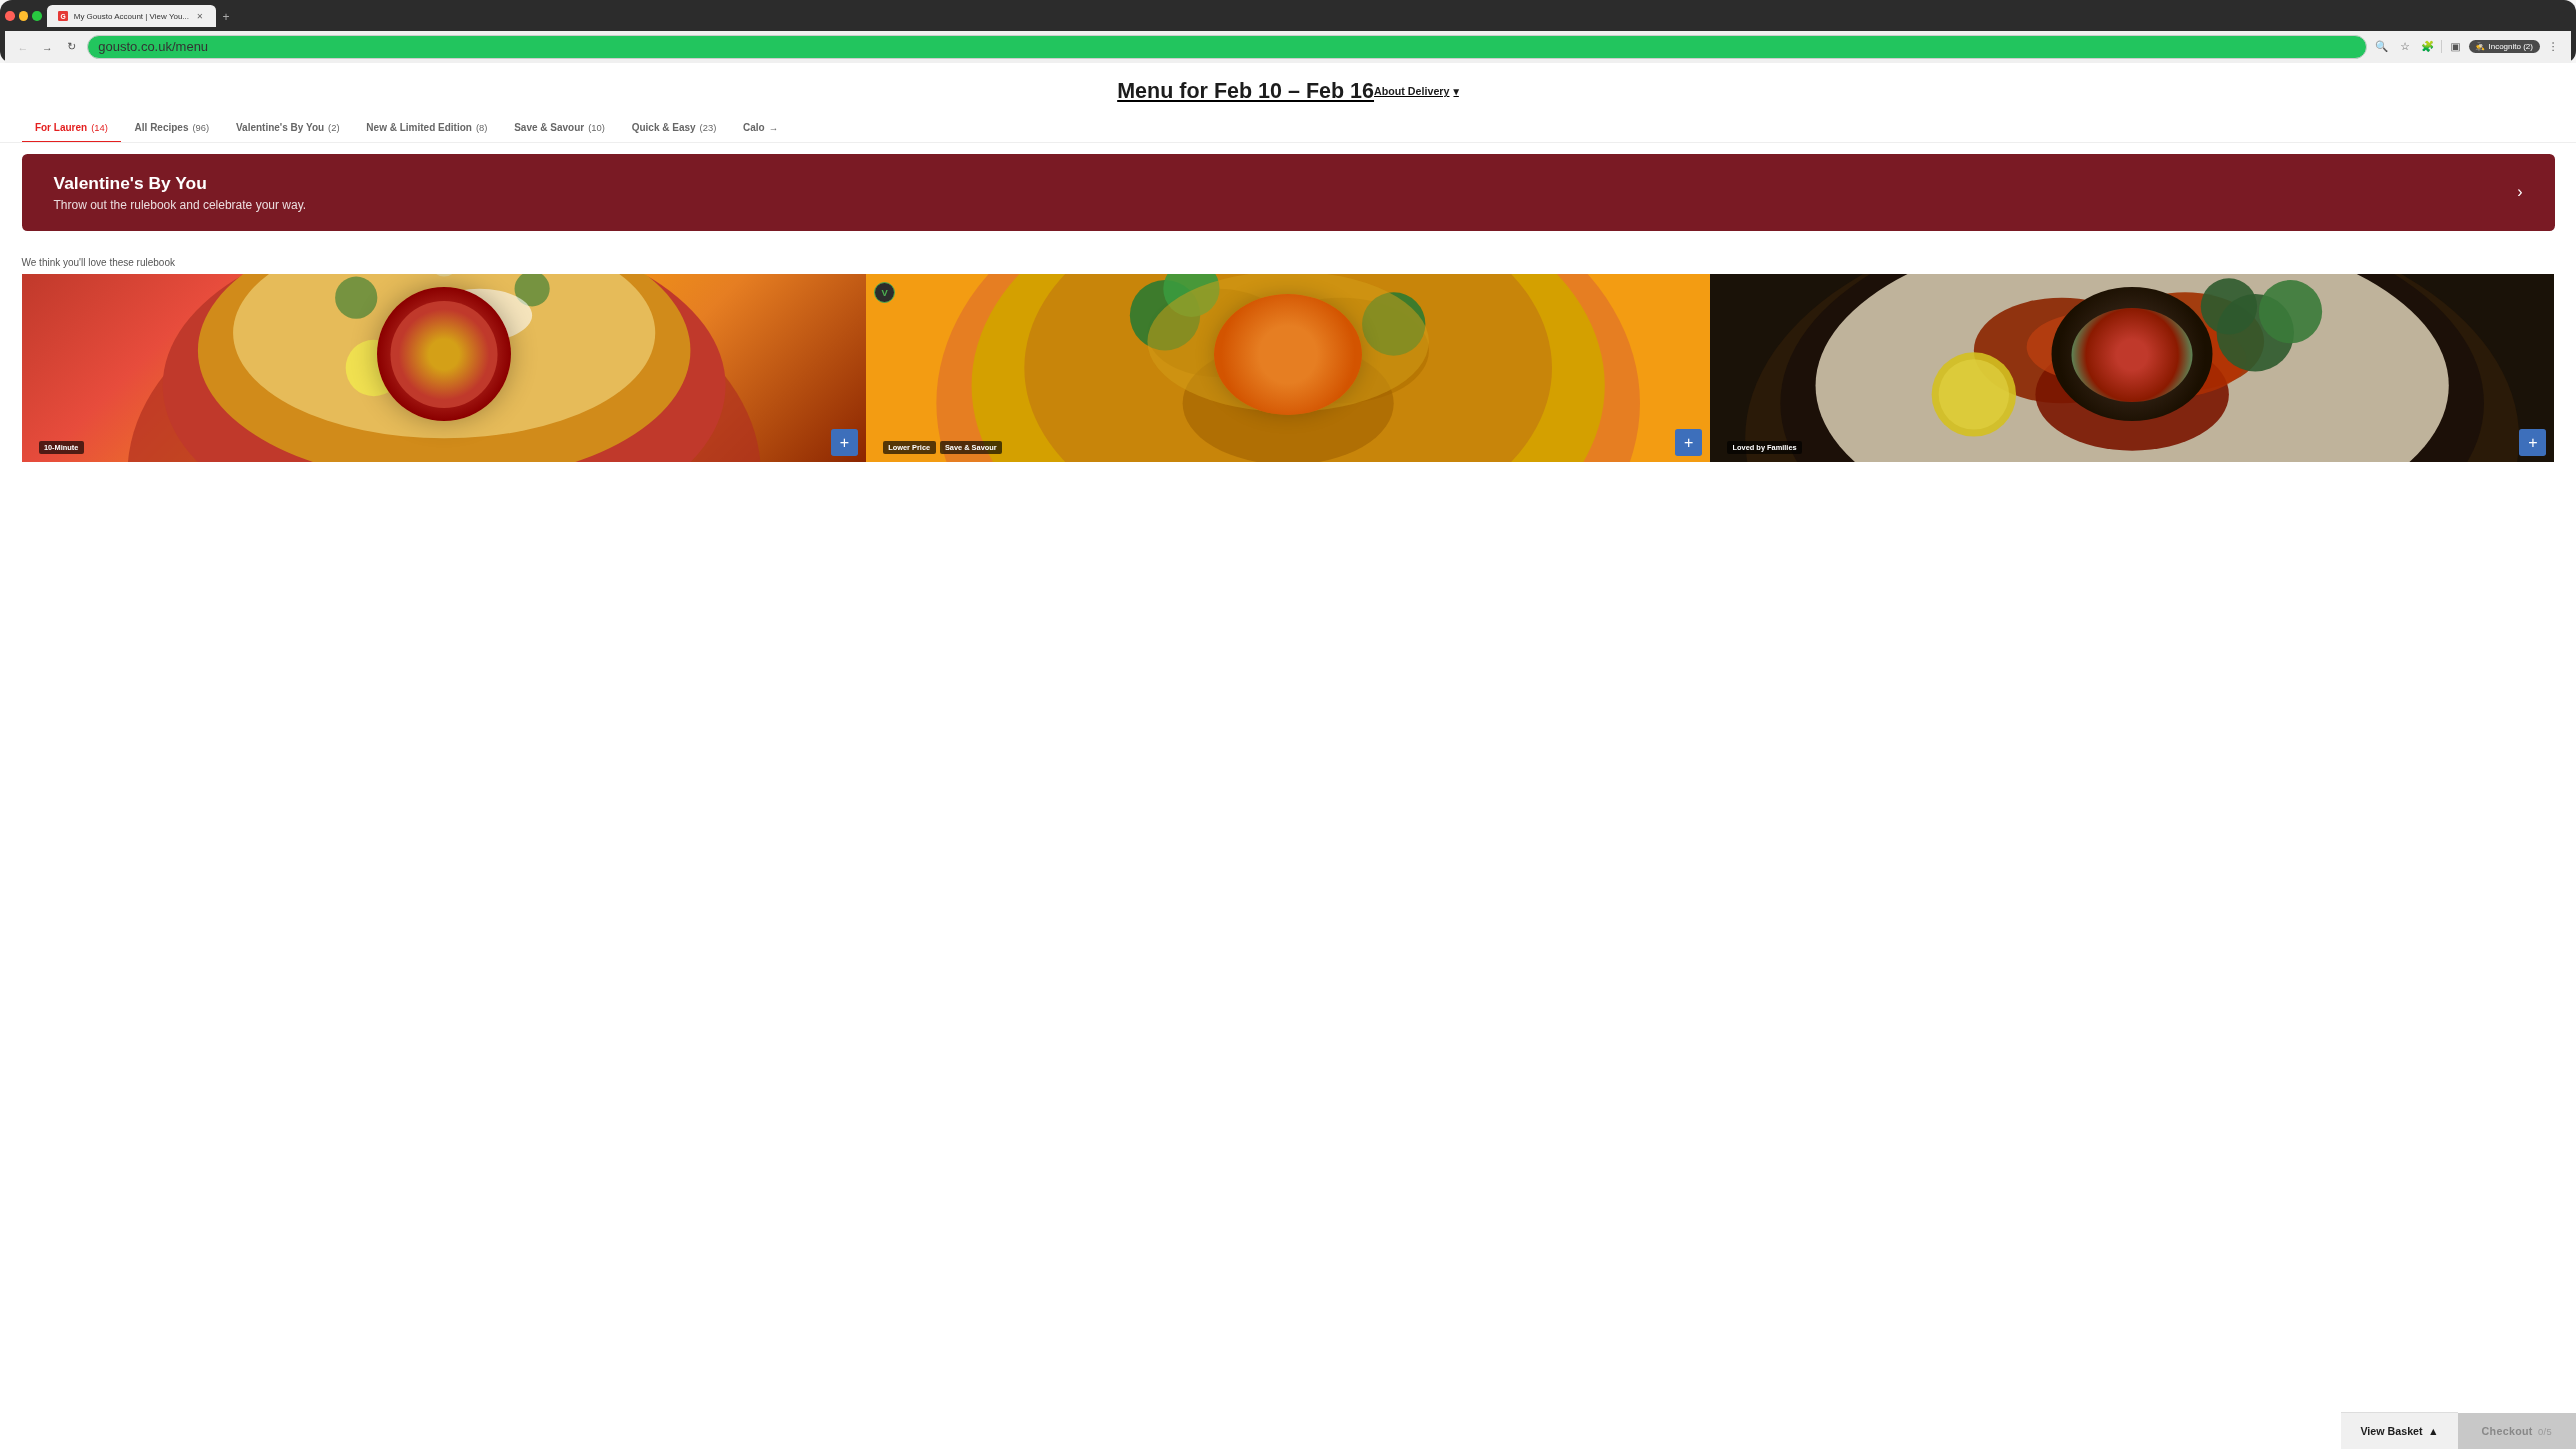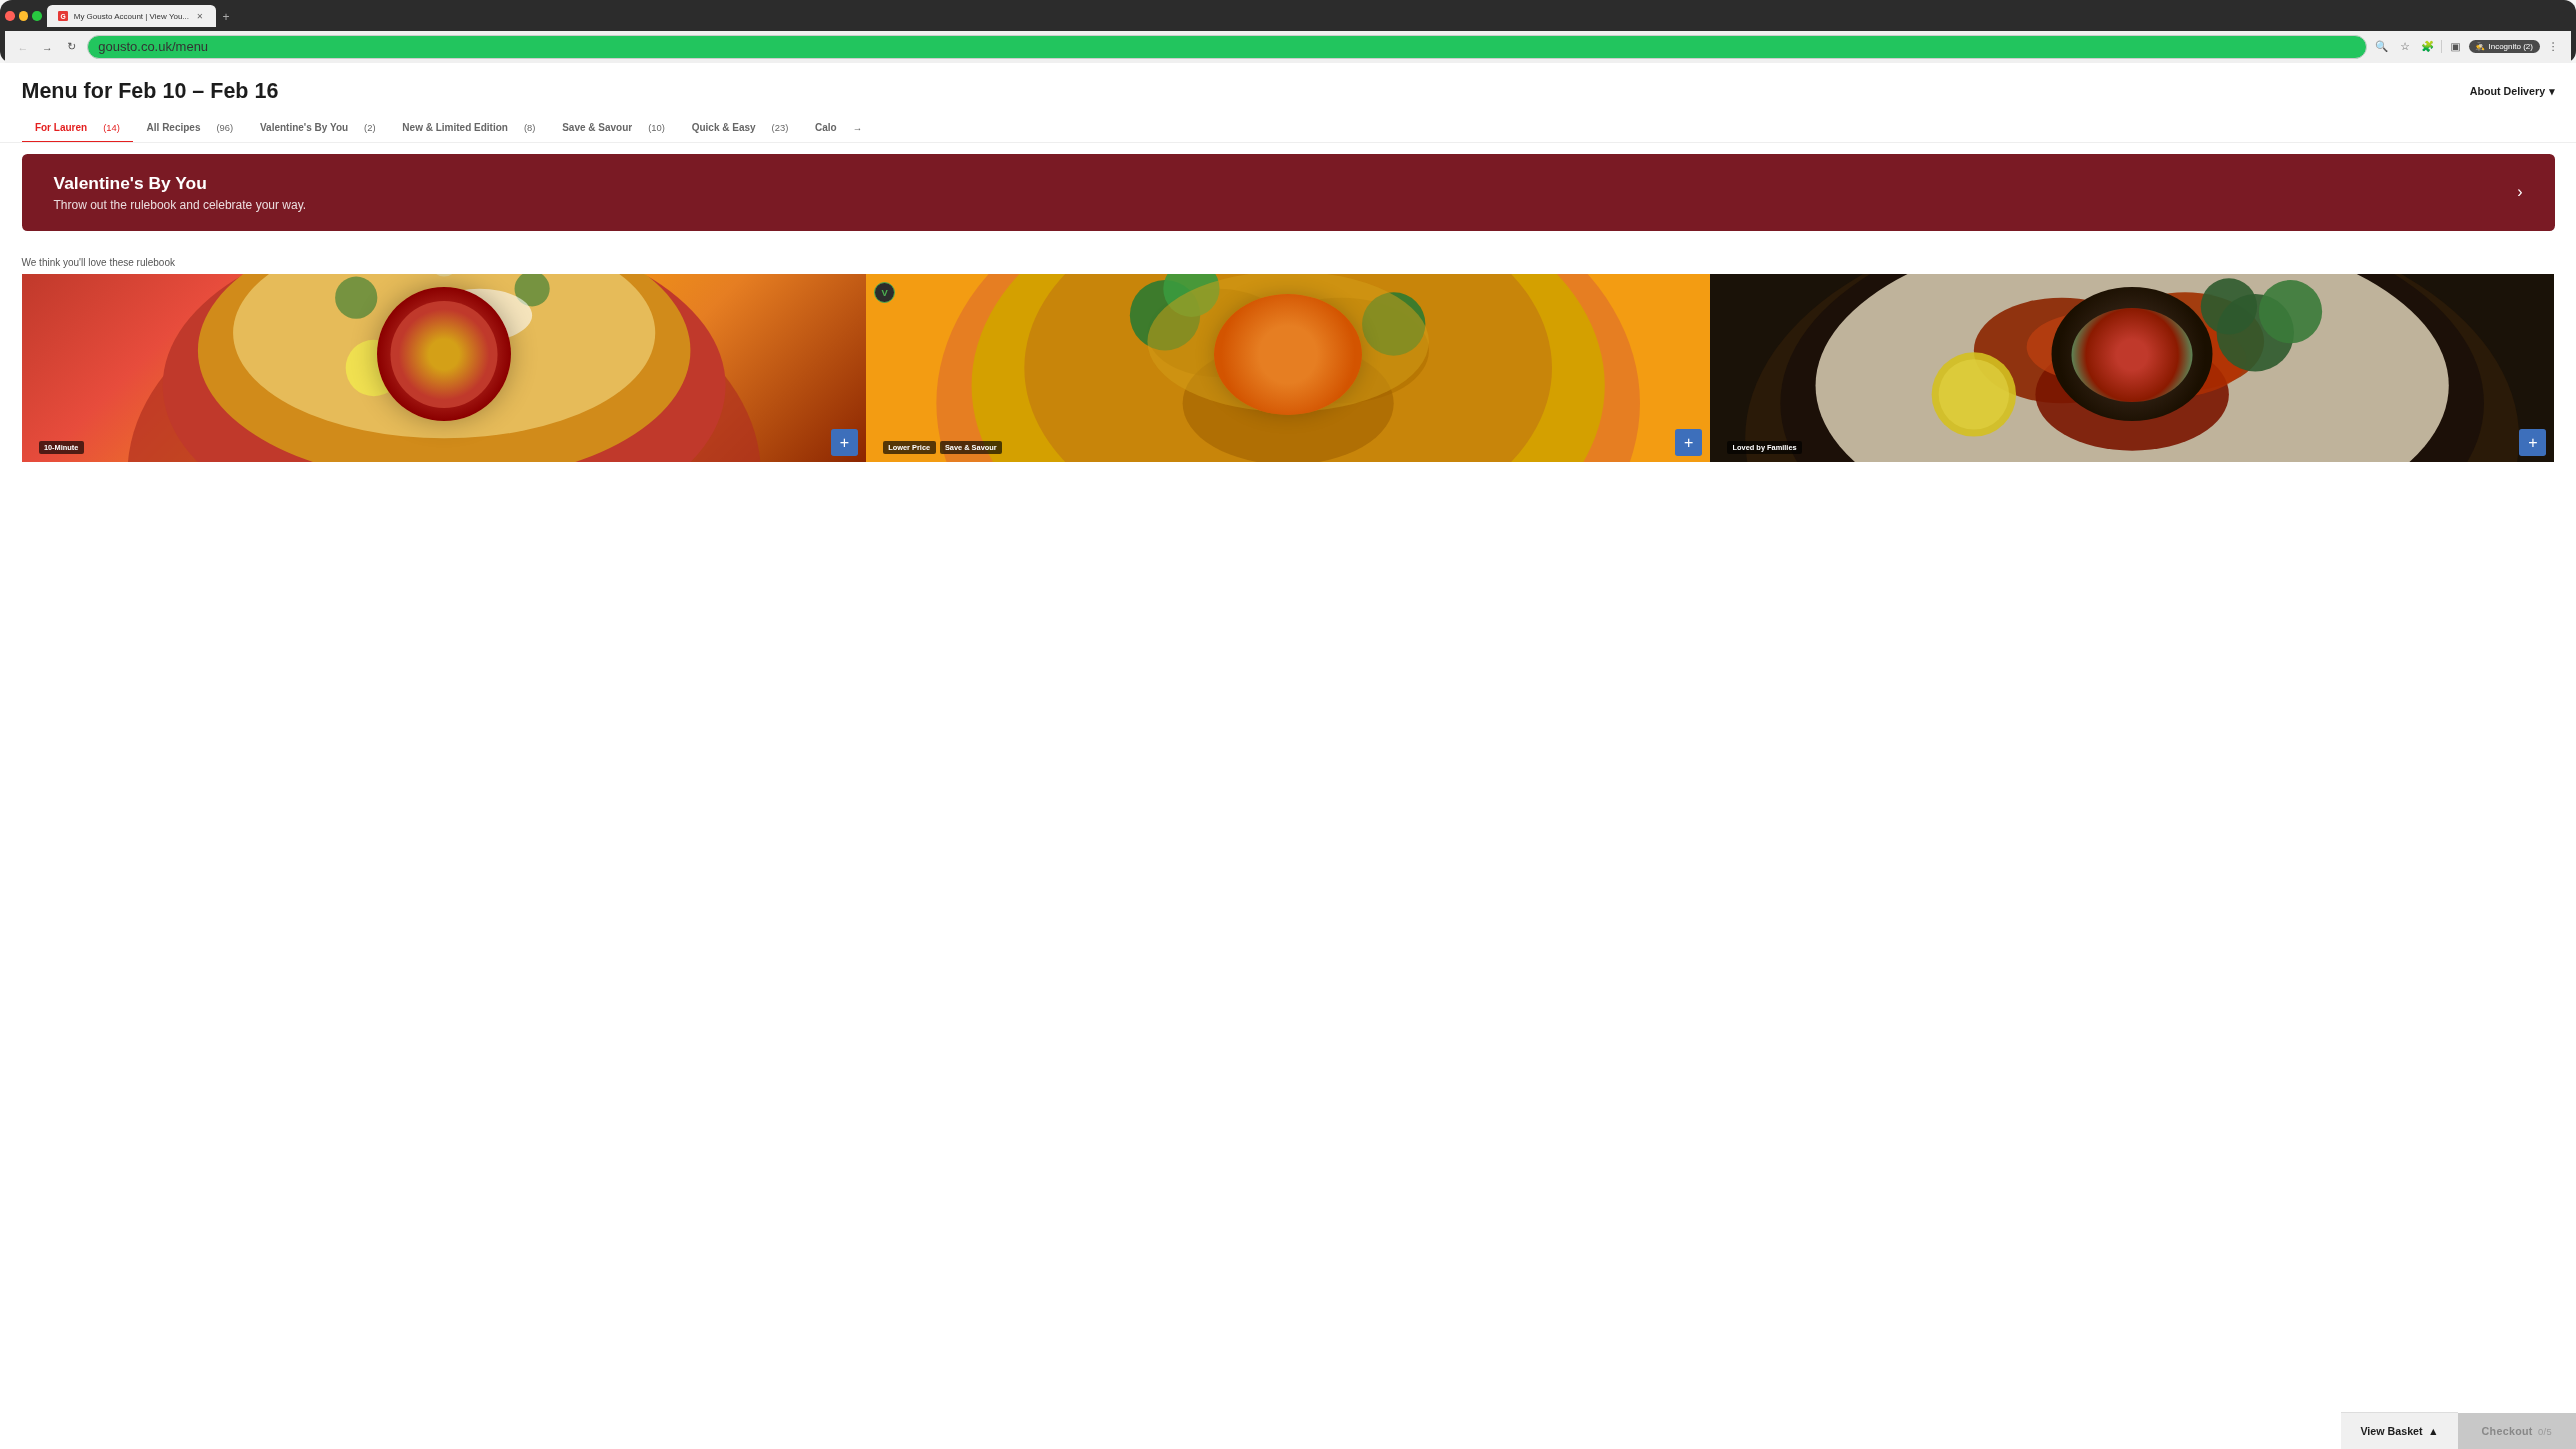--- a/index.html
+++ b/index.html
@@ -210,21 +210,22 @@
       cursor: pointer;
       background: transparent;
       text-decoration: none;
     }
 
     
     .page-header {
       padding: 16px 21.5px 0;
       display: flex;
       align-items: center;
-      justify-content: space-between;
+      justify-content: center;
+      text-decoration: underline;
     }
     .page-title {
       font-size: 21.5px;
       font-weight: 700;
       color: #1c1c1c;
     }
     .about-delivery {
       display: flex;
       align-items: center;
       gap: 4px;
@@ -250,21 +251,21 @@
       font-size: 10px;
       font-weight: 600;
       color: #666;
       cursor: pointer;
       white-space: nowrap;
       border-bottom: 2px solid transparent;
       margin-bottom: -1.3px;
       text-decoration: none;
       display: flex;
       align-items: center;
-      gap: 16px;
+      gap: 4px;
     }
     .filter-tab.active {
       color: #e41f1f;
       border-bottom-color: #e41f1f;
     }
     .filter-tab .count {
       font-size: 9.4px;
       font-weight: 500;
     }
 

